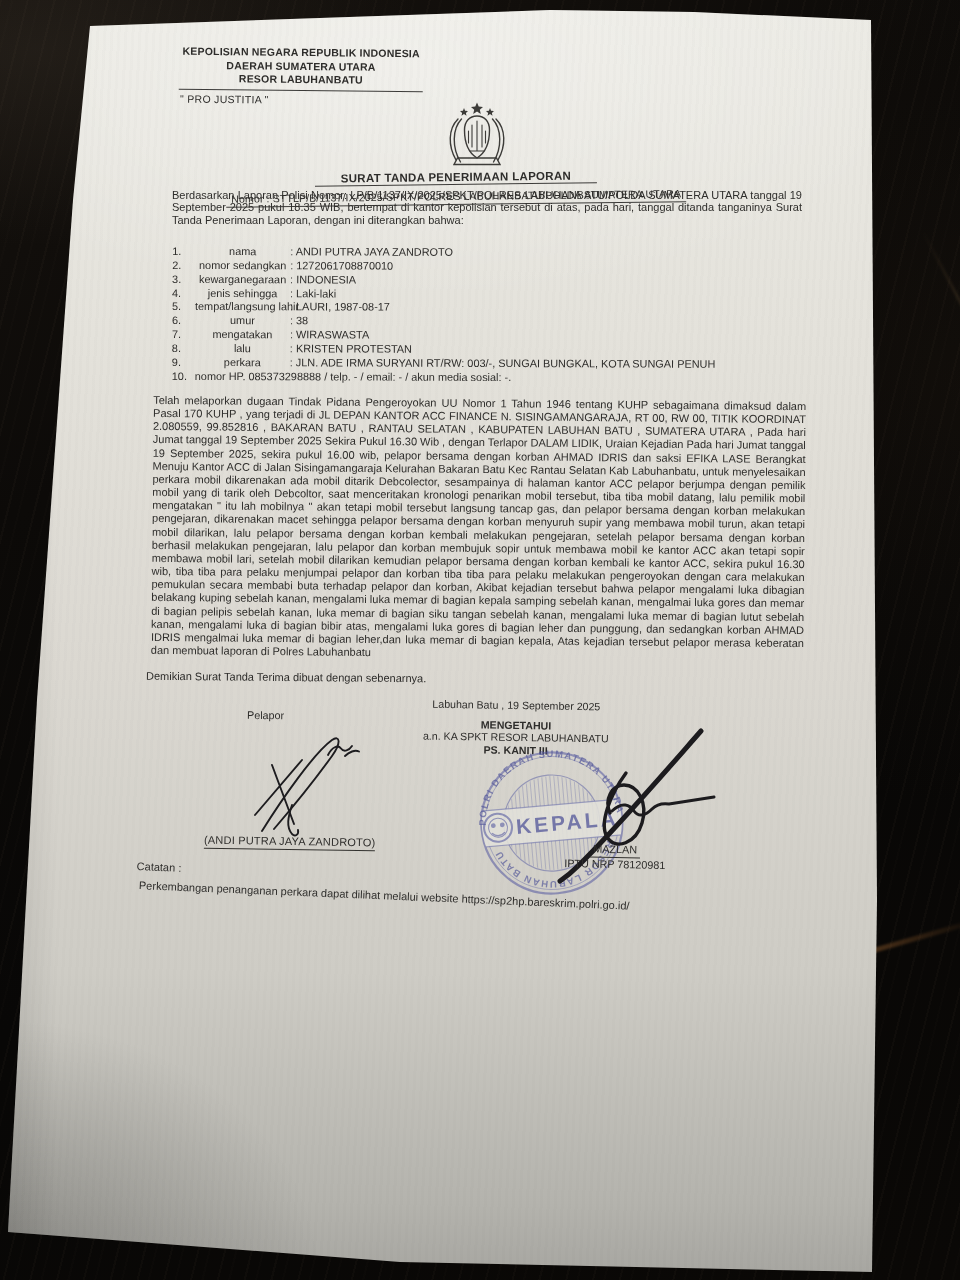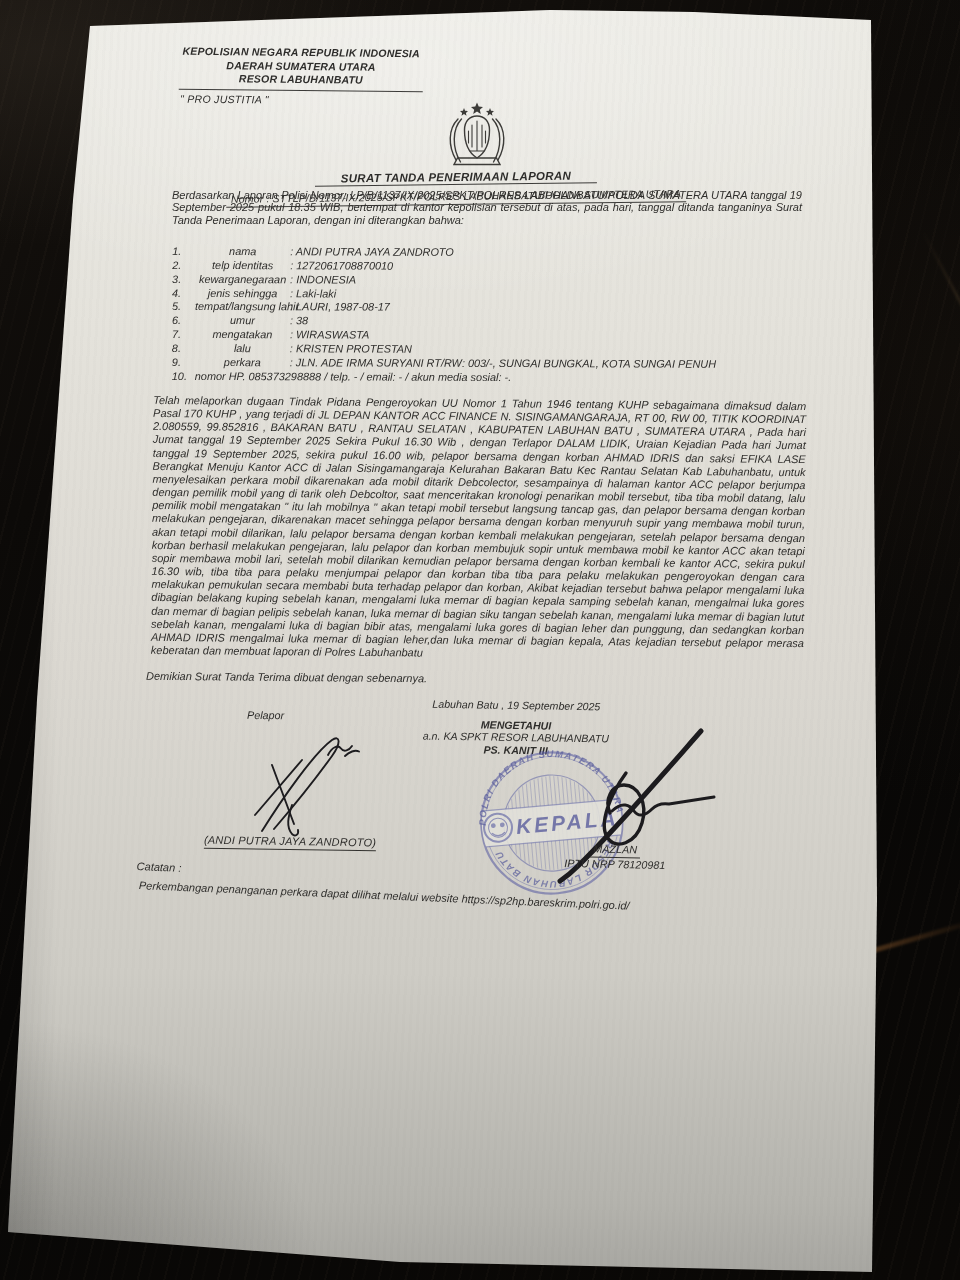--- a/index.html
+++ b/index.html
@@ -2,21 +2,21 @@
 <html><head>
 <meta charset="utf-8">
 <style>
   html,body{margin:0;padding:0;background:#070605;}
   .scene{position:relative;width:960px;height:1280px;overflow:hidden;
     font-family:"Liberation Sans",sans-serif;
     background:
       radial-gradient(ellipse 600px 300px at 4% 4%, rgba(95,85,72,0.18), transparent 65%),
       radial-gradient(ellipse 500px 600px at 100% 30%, rgba(40,30,20,0.25), transparent 70%),
       repeating-linear-gradient(104deg, rgba(120,100,80,0.05) 0 2px, transparent 2px 11px, rgba(60,50,40,0.05) 11px 13px, transparent 13px 26px),
-      linear-gradient(155deg,#16120e 0%,#0c0a08 30%,#080706 60%,#0a0806 100%); font-style: italic;}
+      linear-gradient(155deg,#16120e 0%,#0c0a08 30%,#080706 60%,#0a0806 100%);}
   .wood-streak{position:absolute;filter:blur(1.2px);pointer-events:none;}
   .paper{position:absolute;left:0;top:0;width:960px;height:1280px;
     clip-path:polygon(90px 26px,550px 10px,694px 12px,871px 20px,877px 900px,872px 1272px,400px 1262px,8px 1232px,37px 700px,73px 200px);
     background:
       repeating-linear-gradient(93deg, rgba(0,0,0,0.012) 0 3px, transparent 3px 7px),
       radial-gradient(ellipse 760px 340px at 42% 5%, rgba(255,255,255,0.30), transparent 70%),
       radial-gradient(ellipse 520px 420px at 0% 100%, rgba(0,0,0,0.22), transparent 62%),
       linear-gradient(to right, rgba(0,0,0,0.10) 0%, transparent 6%, transparent 93%, rgba(0,0,0,0.10) 100%),
       linear-gradient(to bottom,#ecebe5 0%,#e4e2db 26%,#dbd8d1 52%,#ceccc5 76%,#b4b3ad 94%,#a6a5a0 100%);
     color:#2e2d2b;}
@@ -96,21 +96,21 @@
     <div class="abs intro">Berdasarkan Laporan Polisi Nomor: LP/B/1137/IX/2025/SPKT/POLRES LABUHANBATU/POLDA SUMATERA UTARA tanggal 19 September 2025 pukul 18.35 WIB, bertempat di kantor kepolisian tersebut di atas, pada hari, tanggal ditanda tanganinya Surat Tanda Penerimaan Laporan, dengan ini diterangkan bahwa:</div>
 
     <div class="abs fields">
       <div class="frow">
           <span>1.</span>
           <span class="flb">nama</span>
           <span class="fvl">: ANDI PUTRA JAYA ZANDROTO</span>
         </div>
       <div class="frow">
           <span>2.</span>
-          <span class="flb">telp identitas</span>
+          <span class="flb">nomor sedangkan</span>
           <span class="fvl">: 1272061708870010</span>
         </div>
       <div class="frow">
           <span>3.</span>
           <span class="flb">kewarganegaraan</span>
           <span class="fvl">: INDONESIA</span>
         </div>
       <div class="frow">
           <span>4.</span>
           <span class="flb">jenis sehingga</span>

